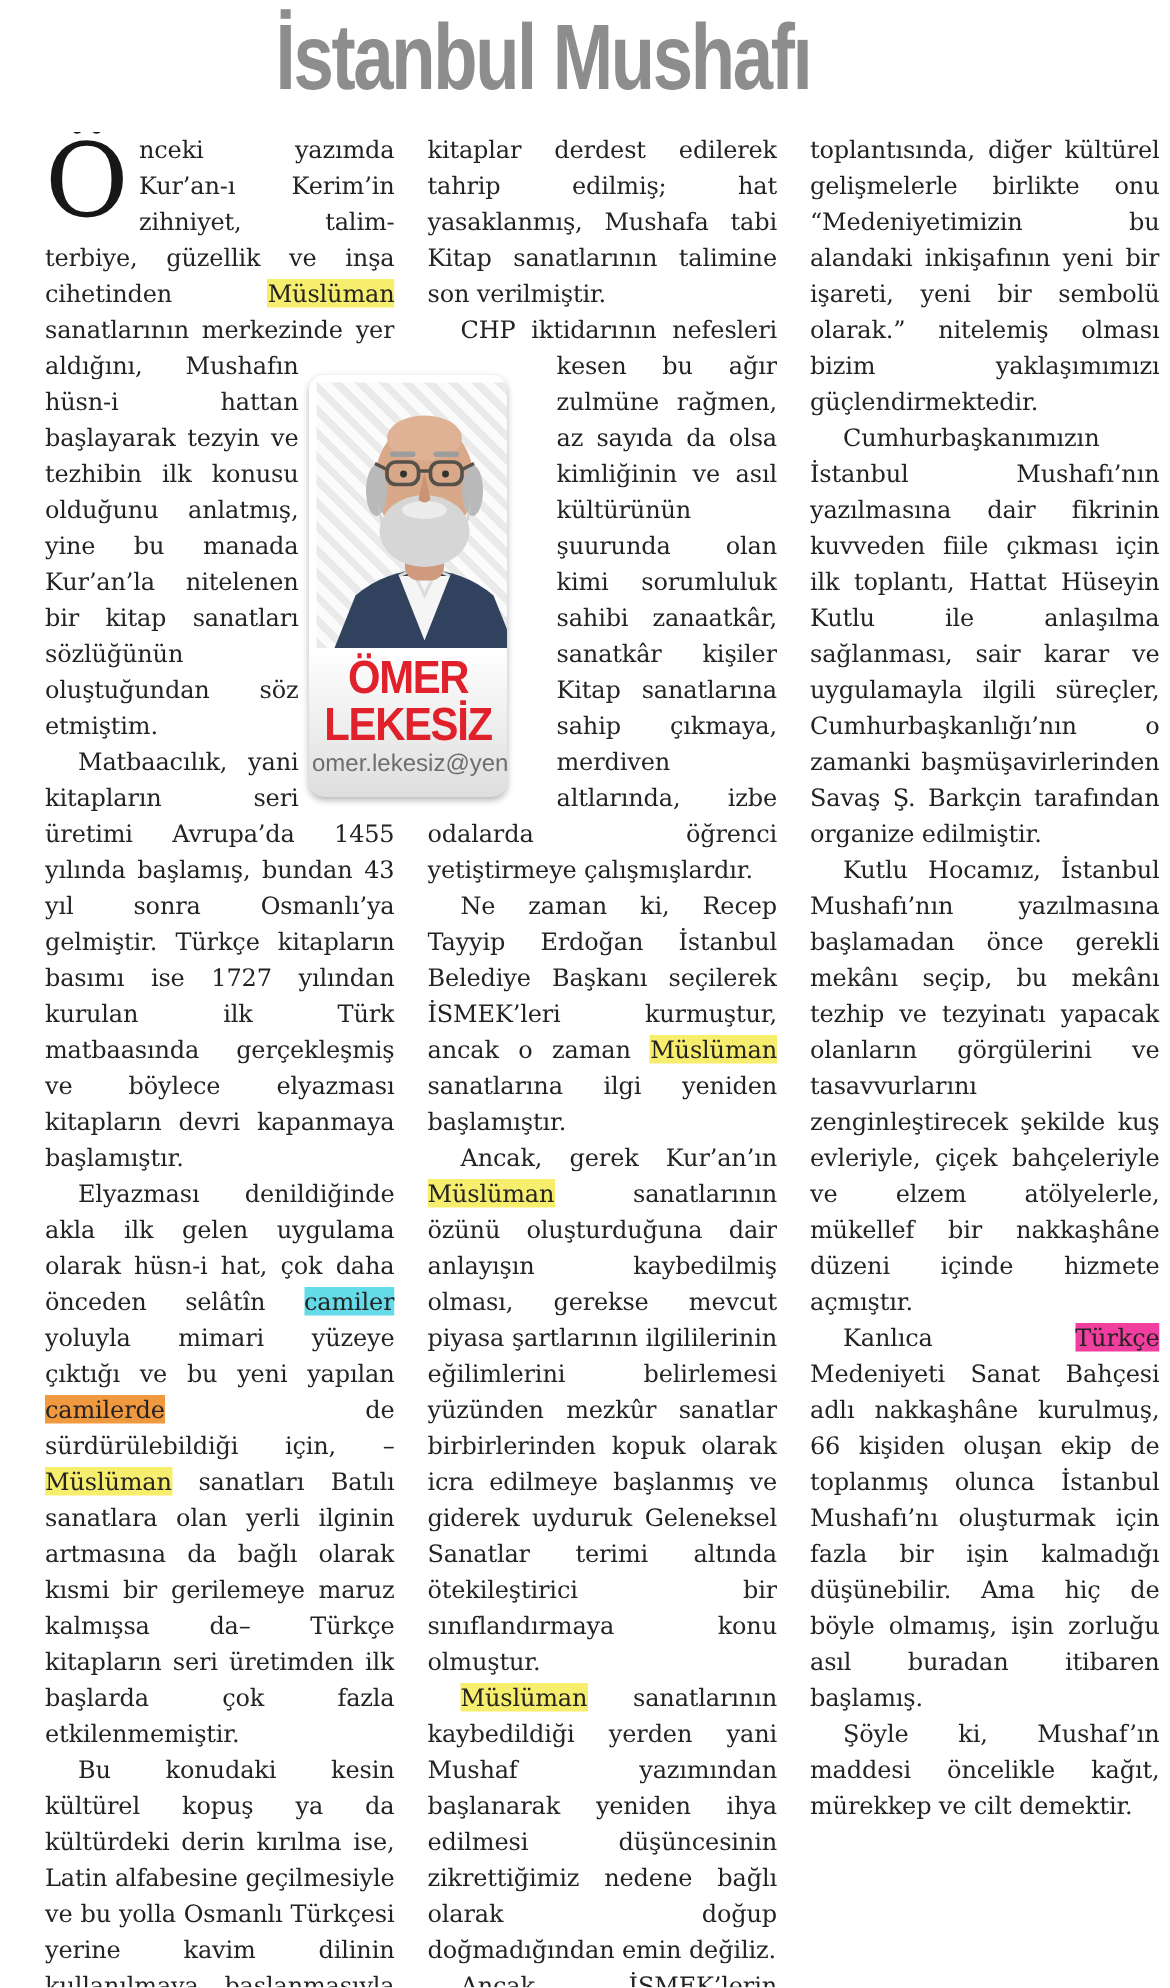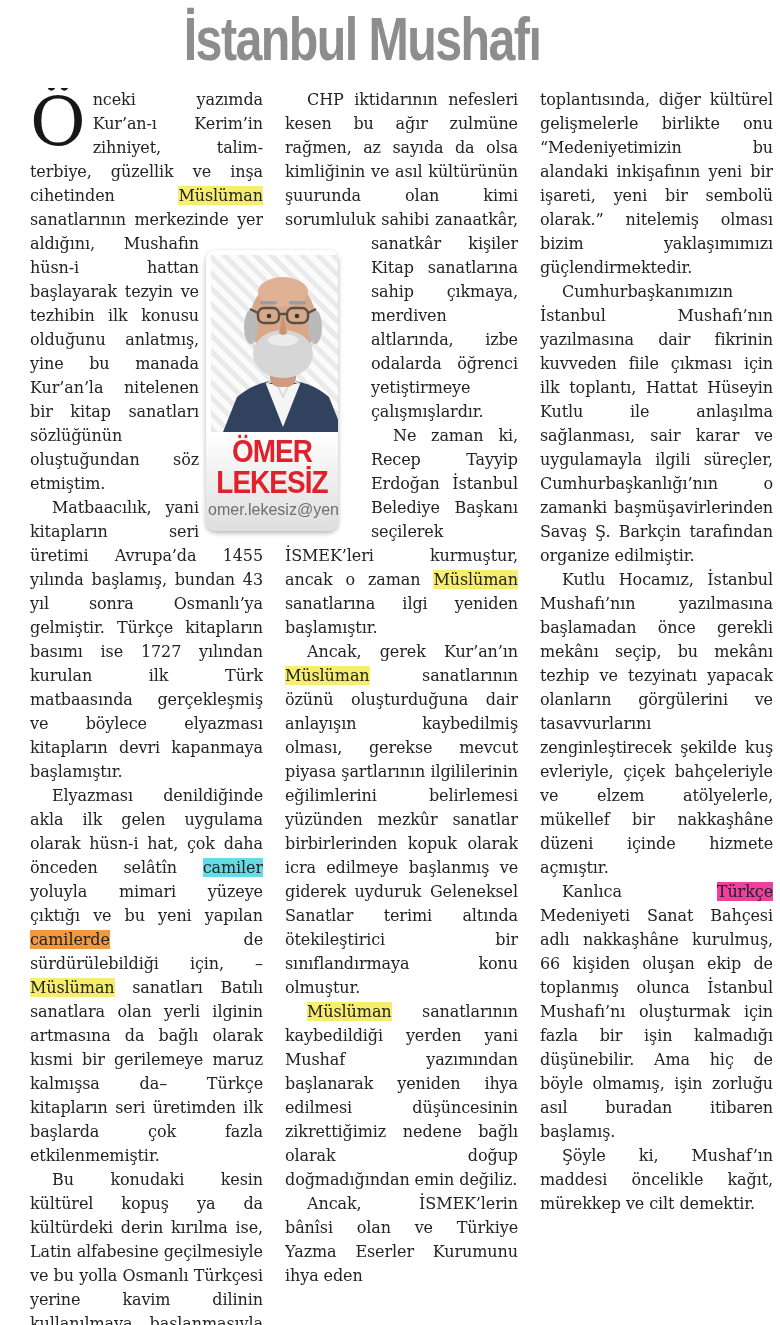--- a/index.html
+++ b/index.html
@@ -52,20 +52,21 @@
   <main class="columns">
     <section class="col">
       <div class="spacer-r"></div>
     <p class="noindent"><span class="dropcap">Ö</span><span>nceki yazımda </span><span class="b">Kur’an-ı Kerim</span><span>’in zihniyet, talim-terbiye, güzellik ve inşa cihetinden </span><span class="hl-y">Müslüman</span><span> sanatlarının merkezinde yer aldığını, Mushafın </span><span class="b">hüsn-i hat</span><span>tan başlayarak tezyin ve tezhibin ilk konusu olduğunu anlatmış, yine bu manada Kur’an’la nitelenen bir kitap sanatları sözlüğünün oluştuğundan söz etmiştim.</span></p>
         <p class="indent"><span>Matbaacılık, yani kitapların seri üretimi Avrupa’da 1455 yılında başlamış, bundan 43 yıl sonra Osmanlı’ya gelmiştir. Türkçe kitapların basımı ise 1727 yılından kurulan ilk Türk matbaasında gerçekleşmiş ve böylece elyazması kitapların devri kapanmaya başlamıştır.</span></p>
         <p class="indent"><span>Elyazması denildiğinde akla ilk gelen uygulama olarak hüsn-i hat, çok daha önceden selâtîn </span><span class="hl-c">camiler</span><span> yoluyla mimari yüzeye çıktığı ve bu yeni yapılan </span><span class="hl-o">camilerde</span><span> de sürdürülebildiği için, – </span><span class="hl-y">Müslüman</span><span> sanatları Batılı sanatlara olan yerli ilginin artmasına da bağlı olarak kısmi bir gerilemeye maruz kalmışsa da– Türkçe kitapların seri üretimden ilk başlarda çok fazla etkilenmemiştir.</span></p>
         <p class="indent"><span>Bu konudaki kesin kültürel </span><span class="b">kopuş</span><span> ya da kültürdeki derin </span><span class="b">kırılma</span><span> ise, </span><span class="b">Latin alfabesi</span><span>ne geçilmesiyle ve bu yolla </span><span class="b">Osmanlı Türkçesi</span><span> yerine </span><span class="b">kavim dili</span><span>nin kullanılmaya başlanmasıyla yaşamıştır.</span></p>
       </section>
     <section class="col">
       <div class="spacer-l"></div>
+    <p class="noindent"><span>kitaplar derdest edilerek tahrip edilmiş; hat yasaklanmış, Mushafa tabi Kitap sanatlarının talimine son verilmiştir.</span></p>
         <p class="indent"><span>CHP iktidarının nefesleri kesen bu ağır zulmüne rağmen, az sayıda da olsa kimliğinin ve asıl kültürünün şuurunda olan kimi sorumluluk sahibi zanaatkâr, sanatkâr kişiler Kitap sanatlarına sahip çıkmaya, merdiven altlarında, izbe odalarda öğrenci yetiştirmeye çalışmışlardır.</span></p>
         <p class="indent"><span>Ne zaman ki, </span><span class="b">Recep Tayyip Erdoğan</span><span> İstanbul Belediye Başkanı seçilerek </span><span class="b">İSMEK</span><span>’leri kurmuştur, ancak o zaman </span><span class="hl-y">Müslüman</span><span> sanatlarına ilgi yeniden başlamıştır.</span></p>
         <p class="indent"><span>Ancak, gerek Kur’an’ın </span><span class="hl-y">Müslüman</span><span> sanatlarının özünü oluşturduğuna dair anlayışın kaybedilmiş olması, gerekse mevcut piyasa şartlarının ilgililerinin eğilimlerini belirlemesi yüzünden mezkûr sanatlar birbirlerinden kopuk olarak icra edilmeye başlanmış ve giderek uyduruk </span><span class="b">Geleneksel Sanatlar</span><span> terimi altında ötekileştirici bir sınıflandırmaya konu olmuştur.</span></p>
         <p class="indent"><span class="hl-y">Müslüman</span><span> sanatlarının kaybedildiği yerden yani Mushaf yazımından başlanarak yeniden ihya edilmesi düşüncesinin zikrettiğimiz nedene bağlı olarak doğup doğmadığından emin değiliz.</span></p>
         <p class="indent"><span>Ancak, İSMEK’lerin bânîsi olan ve Türkiye Yazma Eserler Kurumunu ihya eden </span></p>
       </section>
     <section class="col">
         <p class="noindent"><span>toplantısında, diğer kültürel gelişmelerle birlikte onu “Medeniyetimizin bu alandaki inkişafının yeni bir işareti, yeni bir sembolü olarak.” nitelemiş olması bizim yaklaşımımızı güçlendirmektedir.</span></p>
         <p class="indent"><span>Cumhurbaşkanımızın İstanbul Mushafı’nın yazılmasına dair fikrinin kuvveden fiile çıkması için ilk toplantı, </span><span class="b">Hattat Hüseyin Kutlu</span><span> ile anlaşılma sağlanması, sair karar ve uygulamayla ilgili süreçler, Cumhurbaşkanlığı’nın o zamanki başmüşavirlerinden </span><span class="b">Savaş Ş. Barkçin</span><span> tarafından organize edilmiştir.</span></p>
         <p class="indent"><span>Kutlu Hocamız, İstanbul Mushafı’nın yazılmasına başlamadan önce gerekli mekânı seçip, bu mekânı tezhip ve tezyinatı yapacak olanların görgülerini ve tasavvurlarını zenginleştirecek şekilde kuş evleriyle, çiçek bahçeleriyle ve elzem atölyelerle, mükellef bir nakkaşhâne düzeni içinde hizmete açmıştır.</span></p>

